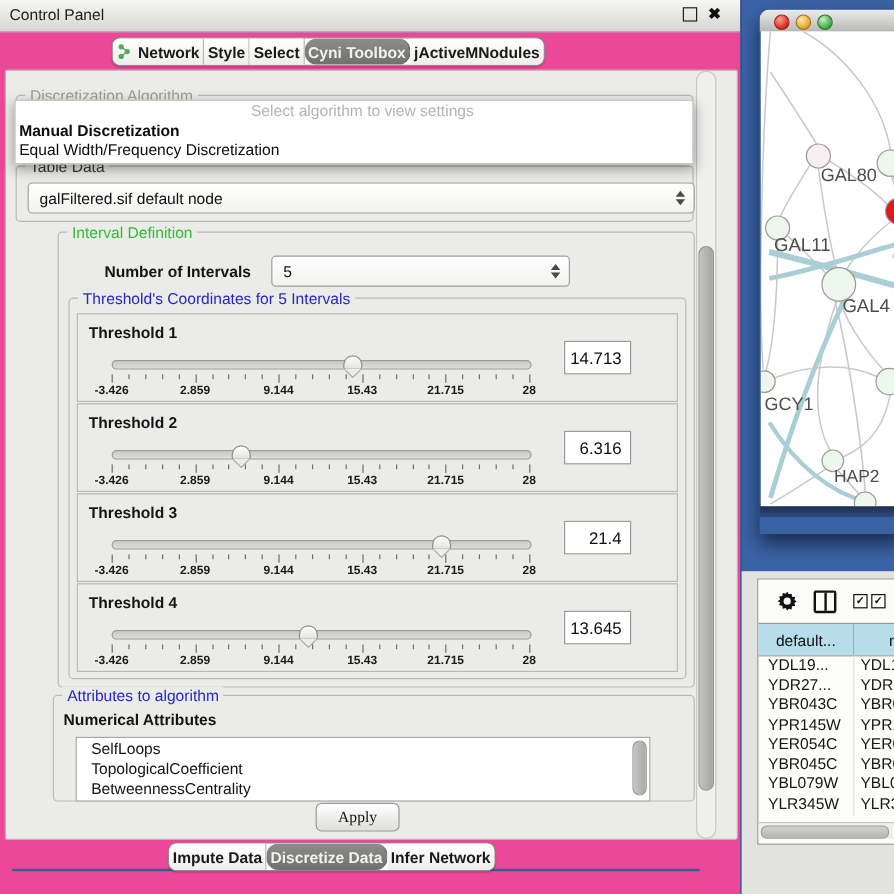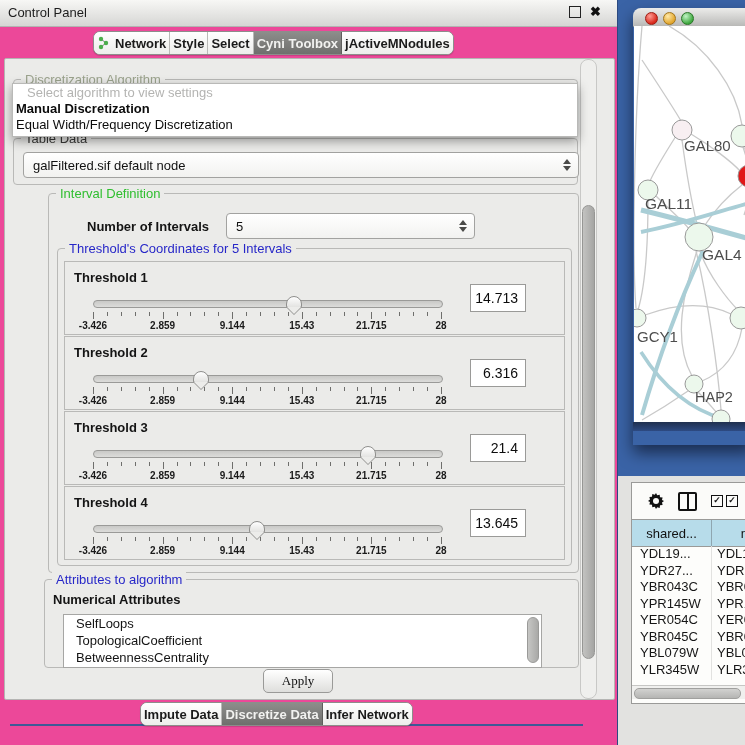--- a/index.html
+++ b/index.html
@@ -11,21 +11,21 @@
   #titlebar{left:0;top:0;width:617px;height:26px;background:linear-gradient(#f7f7f5,#d6d6d4);border-bottom:1px solid #b3b3b1;}
   #titlebar .title{position:absolute;left:8px;top:5px;font-size:13px;color:#1c1c1c;}
   #win-icons{position:absolute;right:16px;top:6px;display:flex;gap:9px;align-items:center;}
   .float-box{width:10px;height:10px;border:1.6px solid #222;background:transparent;}
   .close-x{font-size:13px;font-weight:bold;color:#111;line-height:12px;}
 
   
   .tabstrip{display:flex;height:22px;border:1px solid #8d8d8b;border-radius:7px;overflow:hidden;background:#fff;box-shadow:0 1px 1px rgba(0,0,0,.15);}
   .tab{display:flex;align-items:center;gap:5px;padding:0 3px;font-size:13px;font-weight:bold;color:#1a1a1a;background:linear-gradient(#ffffff,#ededeb);border-right:1px solid #b9b9b7;cursor:default;white-space:nowrap;}
   .tab:last-child{border-right:none;}
-  .tab.sel{background:linear-gradient(#8d8d8b,#6f6f6d);color:#f2f2f0;border-right:1px solid #5f5f5d;}
+  .tab.sel{background:linear-gradient(#8d8d8b,#6f6f6d);color:#f2f2f0;border-right:1px solid #5f5f5d;border-radius:10px;}
   #top-tabs{left:93px;top:31px;}
   #bottom-tabs{left:140px;top:702px;}
 
   
   #main-panel{left:4px;top:58px;width:609px;height:640px;background:#ebebe9;border:1px solid #b5b5b3;border-radius:2px;}
 
   .group{position:absolute;border:1px solid #b9b9b7;border-radius:4px;}
   .group-title{position:absolute;top:-8px;left:7px;background:#ebebe9;padding:0 4px;font-size:13px;}
   .gt-green{color:#2fbe2f;}
   .gt-blue{color:#2727c8;}
@@ -34,21 +34,21 @@
 
   .combo{position:absolute;background:linear-gradient(#ffffff,#f2f2f0);border:1px solid #a2a2a0;border-radius:4px;font-size:13px;color:#111;display:flex;align-items:center;padding-left:9px;}
   .combo .arrows{position:absolute;right:7px;top:50%;transform:translateY(-50%);display:flex;flex-direction:column;gap:2px;}
   .combo .arrows i{display:block;width:0;height:0;border-left:4px solid transparent;border-right:4px solid transparent;}
   .combo .arrows .up{border-bottom:5px solid #4a4a48;}
   .combo .arrows .dn{border-top:5px solid #4a4a48;}
   .combo.focusring{border:2px solid #5e9bd8;box-shadow:0 0 3px #7fb4e6;}
 
   
   #algo-popup{left:12px;top:83px;width:564px;height:52px;background:#ffffff;border:1px solid #b9b9b7;box-shadow:0 4px 10px rgba(0,0,0,.38);z-index:50;font-size:13px;}
-  #algo-popup .ph{height:17px;line-height:17px;color:#b4b4b2;padding-left:14px;}
+  #algo-popup .ph{height:17px;line-height:17px;text-align:center;color:#b4b4b2;padding-left:14px;}
   #algo-popup .opt{height:16px;line-height:16px;padding-left:3px;color:#0c0c0c;}
   #algo-popup .opt.b{font-weight:bold;}
 
   
   .thr-box{position:absolute;left:6px;width:499px;height:72px;border:1px solid #b9b9b7;background:#ebebe9;}
   .thr-label{position:absolute;left:9px;top:8px;font-size:13px;font-weight:bold;color:#141414;}
   .track-wrap{position:absolute;left:28px;top:38px;width:348px;height:8px;}
   .track{position:absolute;left:0;top:0;width:348px;height:6px;border:1px solid #9a9a98;border-radius:4px;background:linear-gradient(#c9c9c7,#dcdcda);}
   .handle{position:absolute;top:-4px;width:16px;height:12px;margin-left:-8px;border-radius:8px 8px 2px 2px;background:linear-gradient(#fefefe,#e3e3e1);border:1px solid #8f8f8d;box-sizing:border-box;}
   .handle::after{content:"";position:absolute;left:0;top:10px;border-left:7px solid transparent;border-right:7px solid transparent;border-top:7px solid #ececea;filter:drop-shadow(0 1px 0 #8f8f8d);}
@@ -457,21 +457,21 @@
             <path fill="#111" d="M8 0l1.2 2.3 2.5-.6.3 2.6 2.6.3-.6 2.5L16 8l-2 1.5.6 2.5-2.6.3-.3 2.6-2.5-.6L8 16l-1.2-2.3-2.5.6-.3-2.6-2.6-.3.6-2.5L0 8l2-1.5-.6-2.5 2.6-.3.3-2.6 2.5.6z"></path>
             <circle cx="8" cy="8" r="3" fill="#fbfbf9"></circle>
           </svg>
           <span id="cols-icon"></span>
           <span style="display:flex;gap:3px;">
             <span class="chk">✓</span>
             <span class="chk">✓</span>
           </span>
         </div>
         <div id="tp-headrow">
-          <div class="hcell" style="width:79px;">shared...</div>
+          <div class="hcell" style="width:79px;">default...</div>
           <div class="hcell" style="width:90px;">name</div>
         </div>
         <div id="tp-rows">
             <div class="trow">
               <div class="tcell1">YDL19...</div>
               <div class="tcell2">YDL1</div>
             </div>
             <div class="trow">
               <div class="tcell1">YDR27...</div>
               <div class="tcell2">YDR2</div>

